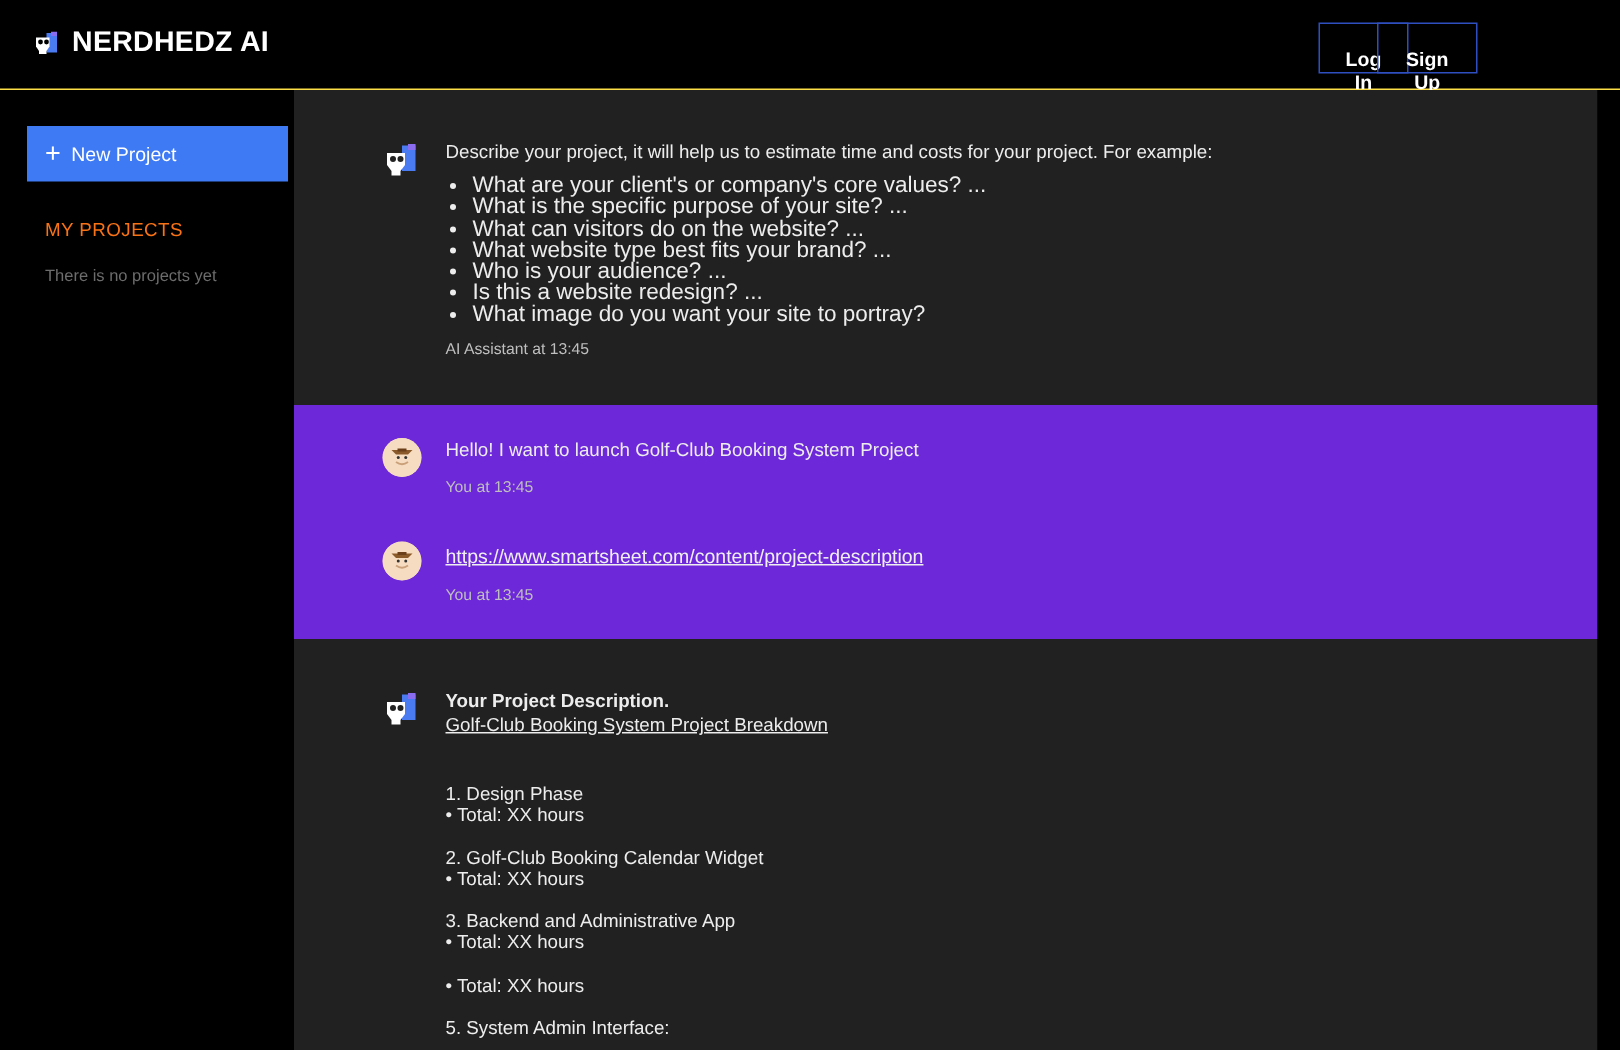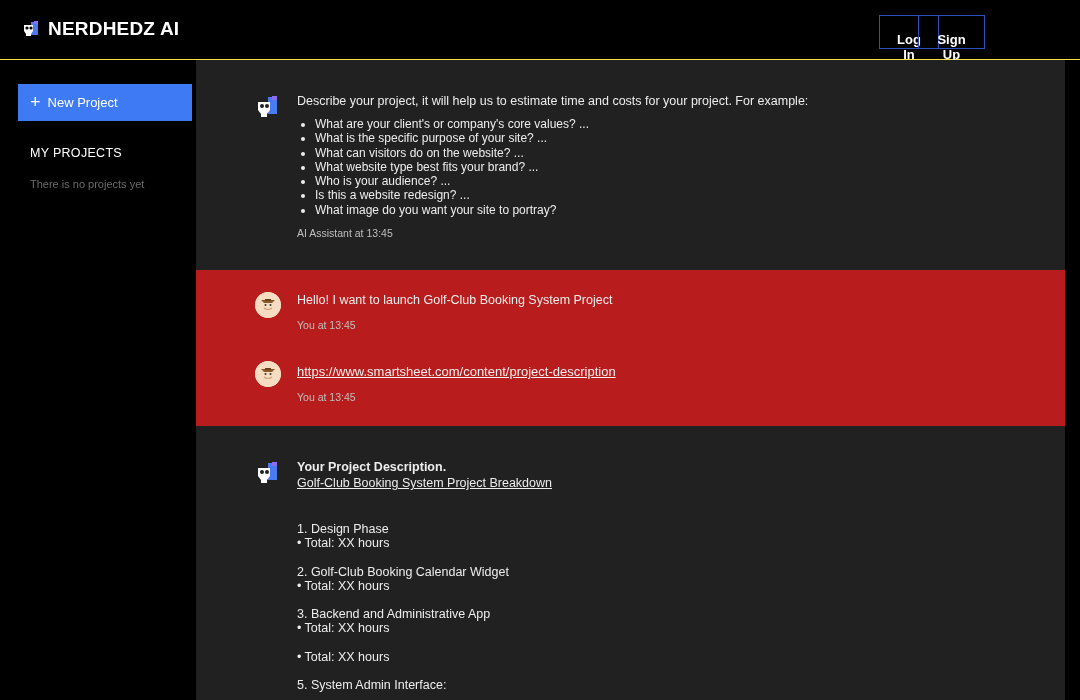--- a/index.html
+++ b/index.html
@@ -11,33 +11,33 @@
   .brand-text { font-size: 19px; font-weight: bold; color: #fff; letter-spacing: 0.2px; }
   .auth-btn { position: absolute; top: 15px; height: 30px; border: 1px solid #2f4fc0; background: transparent; color: #fff;
               font-family: "Liberation Sans", sans-serif; font-size: 13px; font-weight: bold; padding: 16px 12px; cursor: pointer; }
   .login { left: 879px; width: 60px; }
   .signup { left: 918px; width: 67px; }
 
   .sidebar { position: absolute; left: 0; top: 60px; width: 210px; height: 640px; background: #000; border-right: 2px solid #4a4a4a; }
   .new-project { position: absolute; left: 18px; top: 24px; width: 174px; height: 37px; background: #3f7af5; border: none;
                  color: #fff; font-family: "Liberation Sans", sans-serif; font-size: 13px; display: flex; align-items: center; padding-left: 12px; gap: 7px; cursor: pointer; }
   .plus { font-size: 18px; font-weight: 300; line-height: 1; margin-top: -2px; }
-  .section-title { position: absolute; left: 30px; top: 86px; font-size: 12.5px; color: #ffffff; letter-spacing: 0.3px; }
+  .section-title { position: absolute; left: 30px; top: 86px; font-size: 12.5px; color: #f97316; letter-spacing: 0.3px; }
   .empty-text { position: absolute; left: 30px; top: 118px; font-size: 11px; color: #6c6c6c; }
 
   .main { position: absolute; left: 196px; top: 60px; width: 869px; height: 640px; overflow: hidden; }
   .block { position: relative; width: 100%; }
   .block.ai { background: #212121; }
-  .block.user { background: #b91c1c; }
+  .block.user { background: #6d28d9; }
   .msg { position: relative; padding-left: 101px; }
   .avatar { position: absolute; left: 59px; width: 26px; height: 26px; }
   .avatar.user-av { border-radius: 50%; background: #f6dcc0; overflow: hidden; }
   .msg-text { font-size: 12.5px; color: #ededed; line-height: 16px; }
   .msg-meta { font-size: 10.5px; color: #bfbfbf; }
-  .bullets { list-style: disc; padding-left: 18px; margin-top: 8px; font-size: 12px; line-height: 14.3px; color: #ededed; }
+  .bullets { list-style: disc; padding-left: 18px; margin-top: 8px; font-size: 15px; line-height: 14.3px; color: #ededed; }
   .link { color: #f0f0f0; text-decoration: underline; font-size: 13px; cursor: pointer; }
   .bold { font-weight: bold; }
   .pre { white-space: pre-line; font-size: 12.5px; line-height: 14.3px; color: #ededed; }
 </style>
 </head>
 <body>
 
 <div class="topbar">
   <div class="brand">
     <svg width="18" height="16" viewBox="0 0 18 16">

